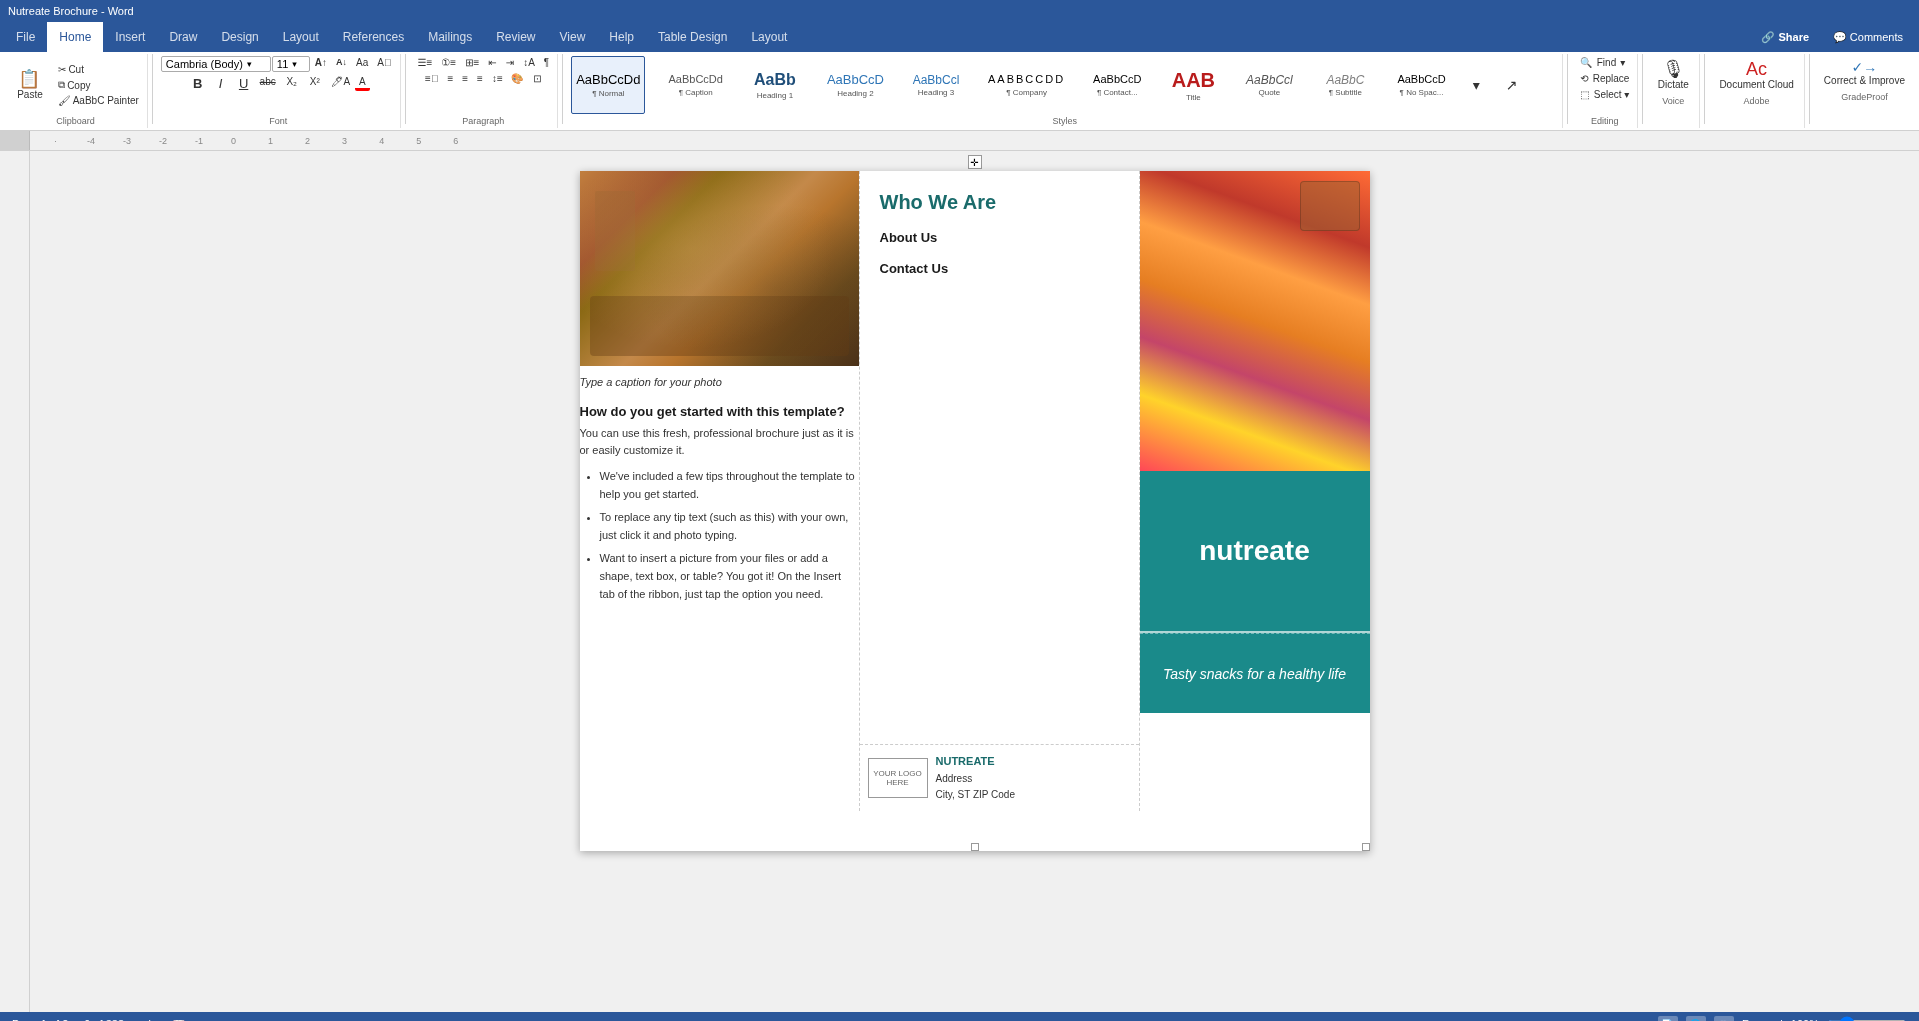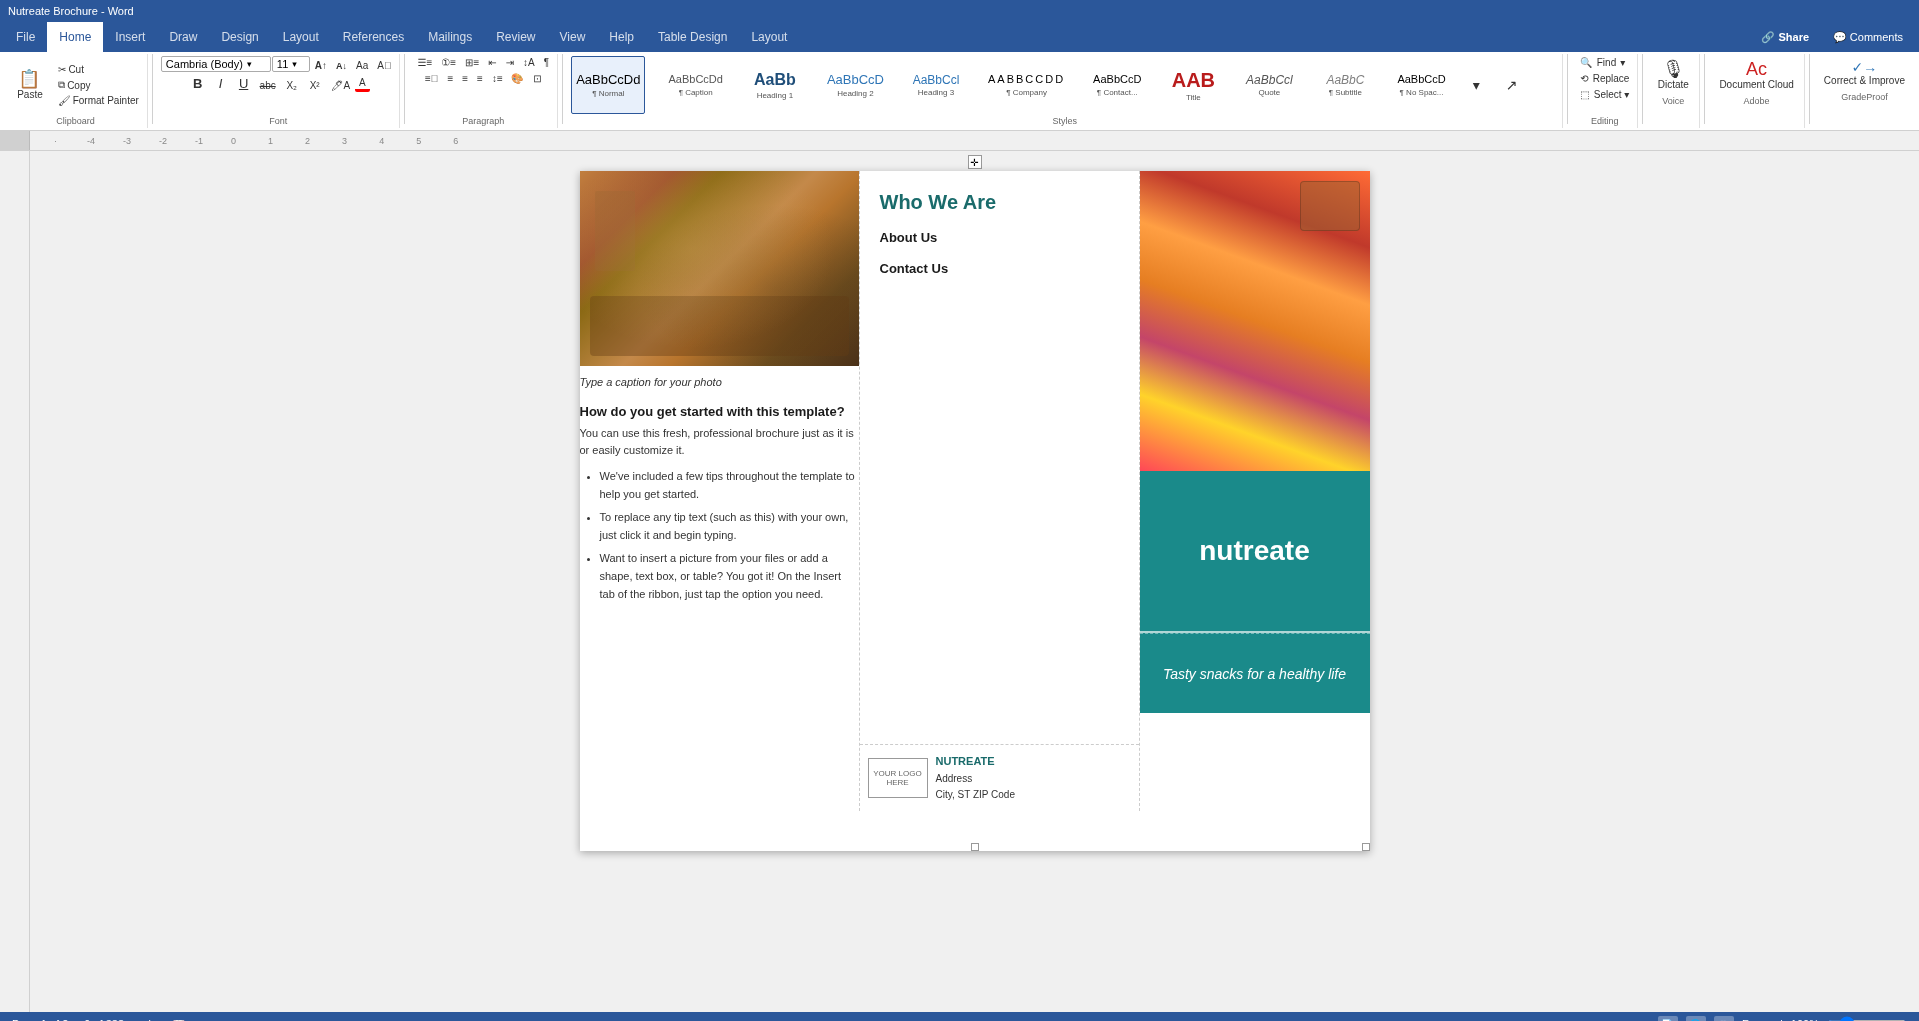--- a/index.html
+++ b/index.html
@@ -98,21 +98,21 @@
 
     .ribbon-btn .icon {
       font-size: 18px;
       line-height: 1;
     }
 
     .btn-row {
       display: flex;
       flex-direction: row;
       gap: 1px;
-      align-items: flex-end;
+      align-items: flex-start;
     }
 
     .small-btn {
       font-size: 10px;
       padding: 1px 4px;
       cursor: pointer;
       border-radius: 2px;
       display: flex;
       align-items: center;
       gap: 2px;
@@ -527,21 +527,21 @@
         <div class="small-btn">
           <span>✂</span>
           <span>Cut</span>
         </div>
         <div class="small-btn">
           <span>⧉</span>
           <span>Copy</span>
         </div>
         <div class="small-btn">
           <span>🖌</span>
-          <span>Format Painter</span>
+          <span>AaBbC Painter</span>
         </div>
       </div>
     </div>
     <div class="ribbon-group-label">Clipboard</div>
   </div>
 
   <div class="ribbon-separator"></div>
 
   <div class="ribbon-group" style="min-width:200px;">
     <div class="ribbon-group-content" style="flex-direction:column; gap:3px;">
@@ -752,21 +752,21 @@
             </div>
 
             <div class="caption-text">Type a caption for your photo</div>
 
             <div class="section-heading">How do you get started with this template?</div>
 
             <div class="body-text">You can use this fresh, professional brochure just as it is or easily customize it.</div>
 
             <ul class="bullet-list">
               <li>We've included a few tips throughout the template to help you get started.</li>
-              <li>To replace any tip text (such as this) with your own, just click it and begin typing.</li>
+              <li>To replace any tip text (such as this) with your own, just click it and photo typing.</li>
               <li>Want to insert a picture from your files or add a shape, text box, or table? You got it! On the Insert tab of the ribbon, just tap the option you need.</li>
             </ul>
           </div>
 
           <div class="panel-center" style="position:relative;">
 
             <div class="who-we-are">Who We Are</div>
 
             <div class="about-heading">About Us</div>
 

